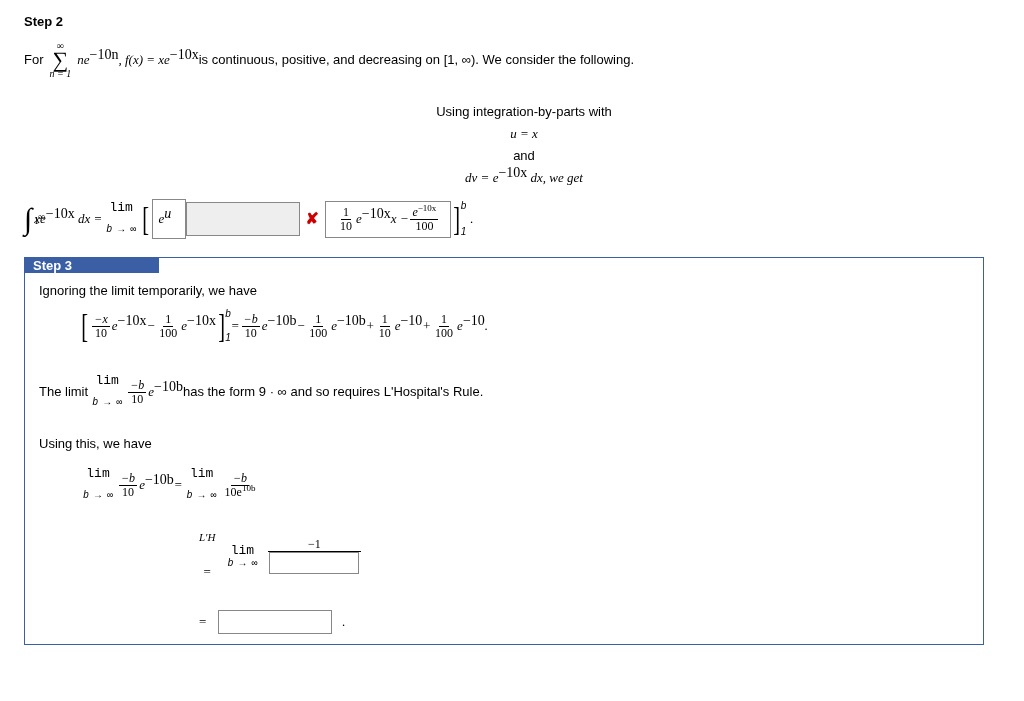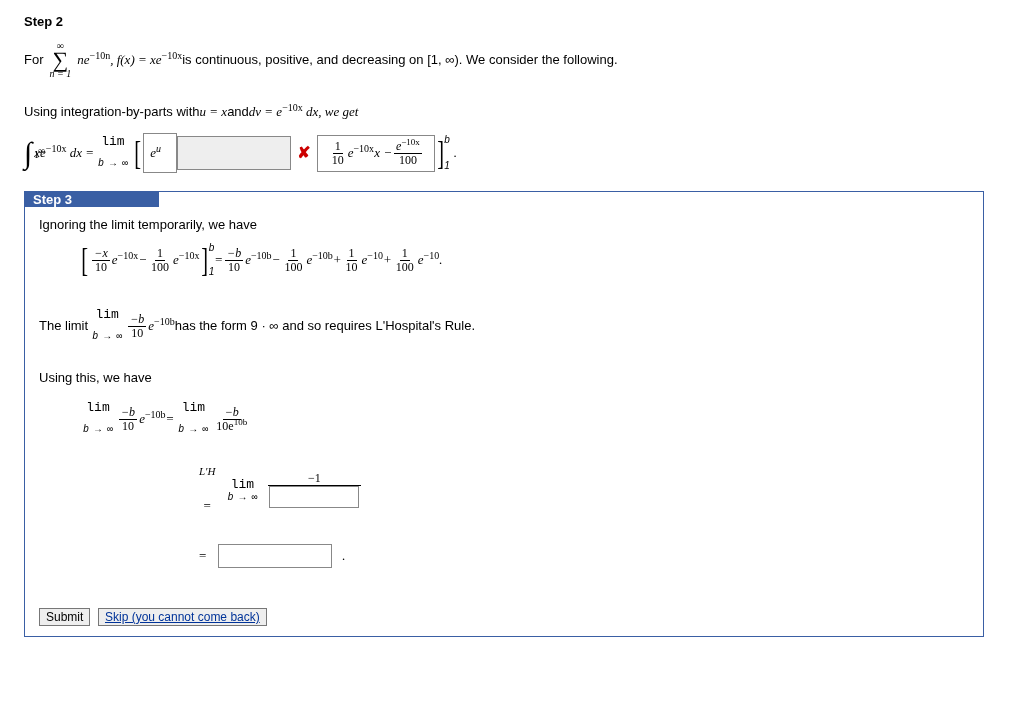--- a/index.html
+++ b/index.html
@@ -15,21 +15,21 @@
   .step2 { margin-bottom: 16px; }
   .line { margin: 8px 0; line-height: 22px; display:flex; align-items:center; flex-wrap:wrap;}
   .sigma {
     display:inline-flex; flex-direction:column; align-items:center;
     font-family: 'Times New Roman', serif; margin:0 6px; line-height:14px;
   }
   .sigma .sm { font-size:10px; font-style:italic;}
   .sigma .big { font-size:22px; }
   .math { font-family: 'Times New Roman', serif; font-style: italic; }
   .rm { font-style: normal; }
-  sup, sub { font-size:10px; line-height:0;}
+  sup, sub { font-size:14px; line-height:0;}
   .intblock { display:inline-flex; align-items:center; }
   .int {
     font-family:'Times New Roman',serif; font-size:30px; line-height:30px;
     display:inline-flex; flex-direction:column; justify-content:center; position:relative; margin-right:2px;
   }
   .int .top { font-size:10px; position:absolute; top:-2px; left:14px; font-style:normal;}
   .int .bot { font-size:10px; position:absolute; bottom:-2px; left:10px; font-style:normal;}
   .frac { display:inline-flex; flex-direction:column; align-items:center; vertical-align:middle; font-family:'Times New Roman',serif; font-style:italic; margin:0 2px;}
   .frac .num, .frac .den { font-size:12px; line-height:13px; padding:0 2px;}
   .frac .num { border-bottom:1px solid #000;}
@@ -84,21 +84,21 @@
         <span class="sm">∞</span>
         <span class="big">∑</span>
         <span class="sm">n = 1</span>
       </span>
       <span class="math">
         <span>ne</span><sup class="rm">−10n</sup><span>,   f(x) = xe</span><sup class="rm">−10x</sup>
       </span>
       <span>  is continuous, positive, and decreasing on [1, ∞). We consider the following.</span>
     </div>
 
-    <div class="line" style="margin-top:20px;">
+    <div class="line" style="margin-top:20px;flex-direction:column;">
       <span>Using integration-by-parts with  </span>
       <span class="math">u = x</span>
       <span>  and  </span>
       <span class="math">
         <span>dv = e</span><sup class="rm">−10x</sup><span> dx,  we get</span>
       </span>
     </div>
 
     <div class="line" style="margin-top:6px;">
       <span class="intblock">
@@ -246,21 +246,17 @@
           <span class="den"><span class="blankbox blankbox-sm"></span></span>
         </span>
       </div>
 
       <div class="row-pad" style="margin-left:160px; margin-top:30px;">
         <span class="math rm" style="margin-right:12px;">=</span>
         <span class="blankbox"></span>
         <span class="math" style="margin-left:10px;">.</span>
       </div>
 
-      <div style="margin-top:40px;">
-        <span class="btn">Submit</span>
-        <span class="btn linklike" style="border:1px solid #777;background:#eee;text-decoration:underline;">Skip (you cannot come back)</span>
-      </div>
 
     </div>
   </div>
 
 </div>
 
 </body></html>

